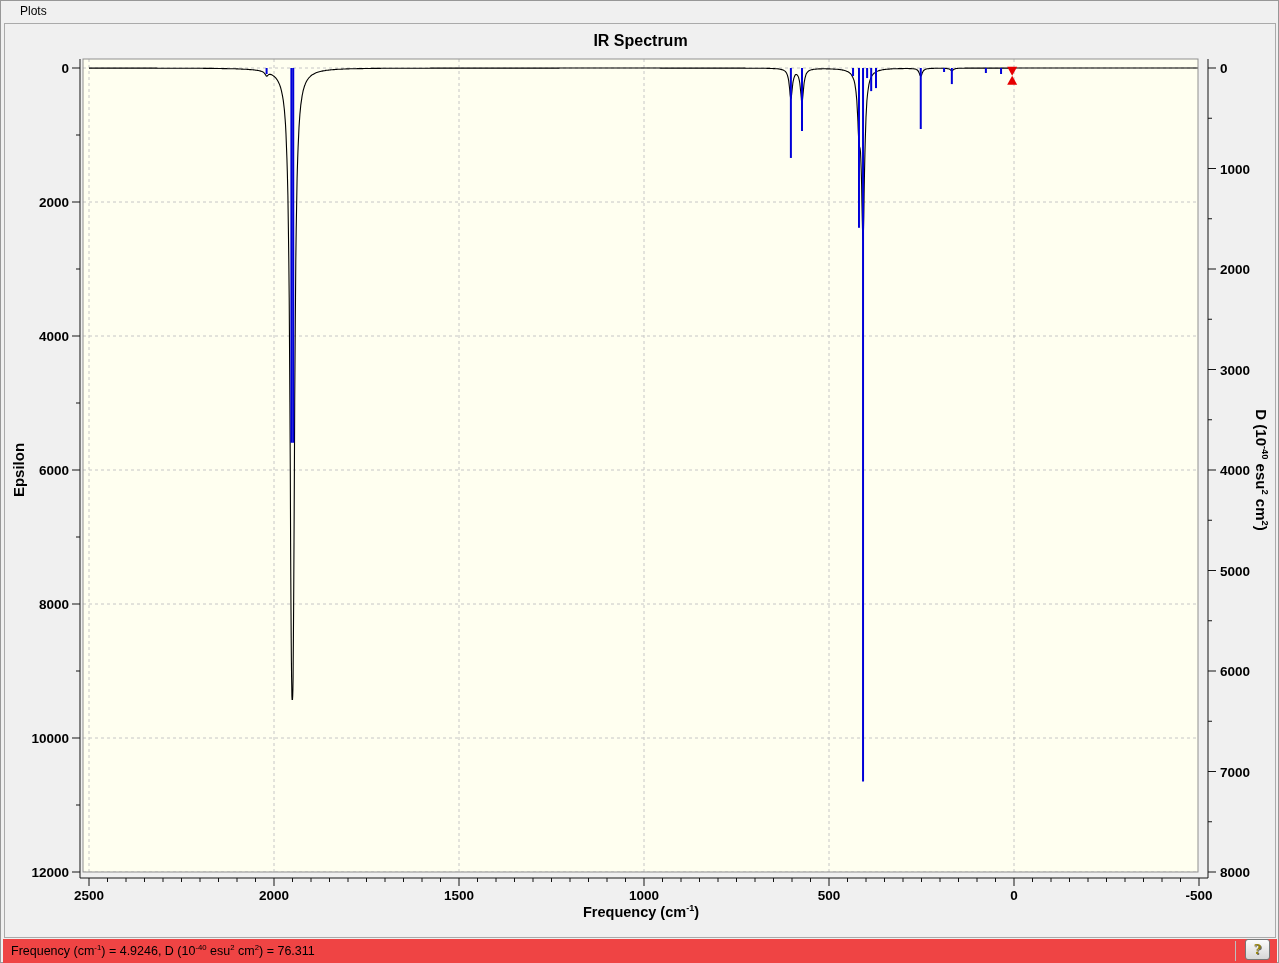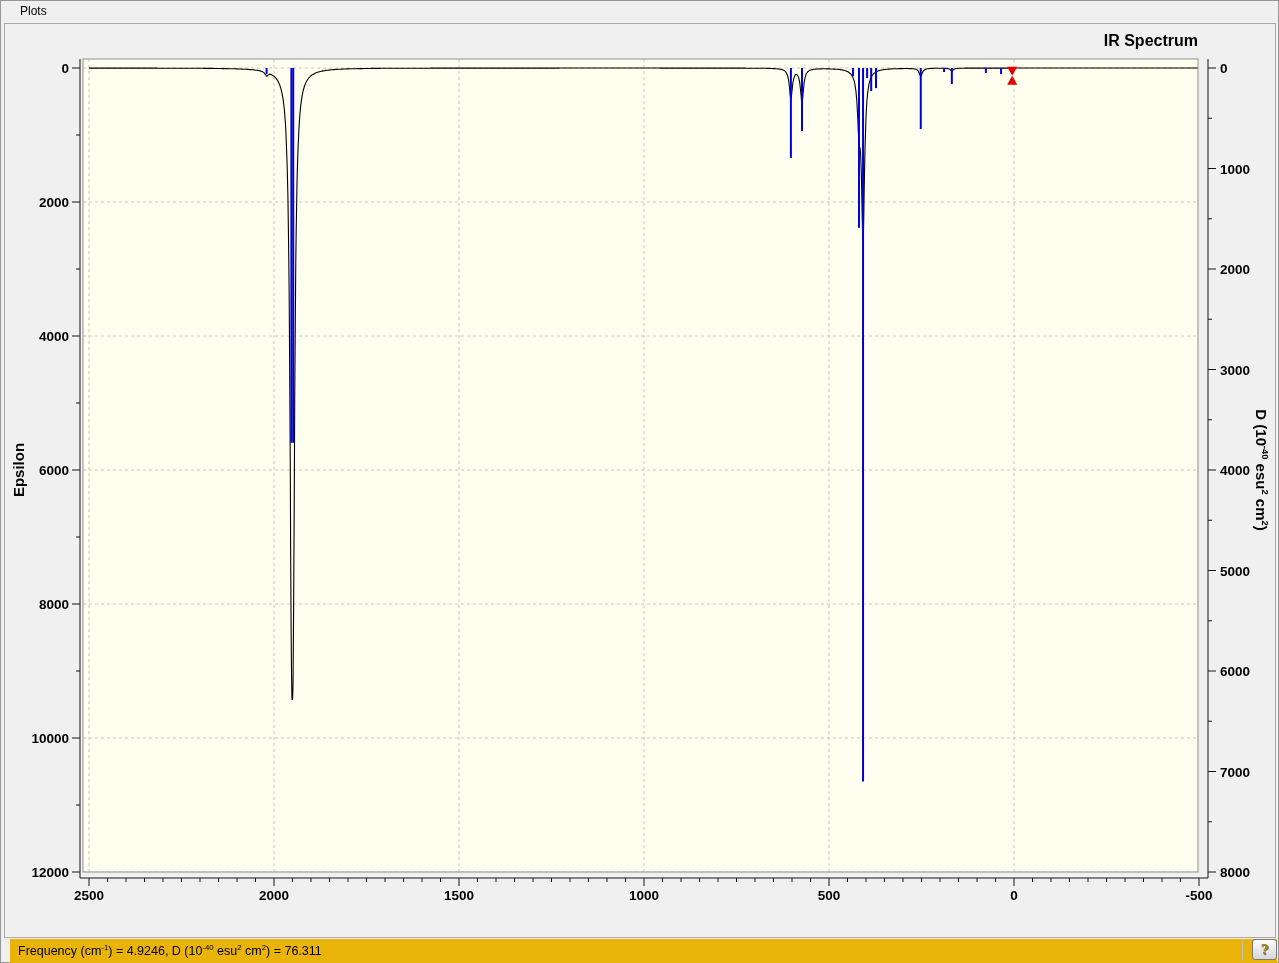--- a/index.html
+++ b/index.html
@@ -1,28 +1,28 @@
 <!DOCTYPE html>
 <html><head>
 <meta charset="utf-8">
 <style>
   html,body{margin:0;padding:0;}
   body{width:1279px;height:963px;background:#f0f0f0;font-family:"Liberation Sans",sans-serif;overflow:hidden;}
   .window{position:absolute;left:0;top:0;width:1279px;height:963px;box-sizing:border-box;border:1px solid #979797;background:#f0f0f0;}
   .window-title{position:absolute;left:19px;top:3px;font-size:12px;color:#000;}
   .groupbox{position:absolute;left:3px;top:22px;width:1272px;height:915px;box-sizing:border-box;border:1px solid #aaaaaa;}
   #plot-svg{position:absolute;left:0;top:0;}
-  .chart-title{position:absolute;left:82px;top:31px;width:1115px;text-align:right;font-size:16px;font-weight:bold;color:#000;}
+  .chart-title{position:absolute;left:82px;top:31px;width:1115px;text-align:center;font-size:16px;font-weight:bold;color:#000;}
   .axis-title{position:absolute;font-size:15px;font-weight:bold;color:#000;white-space:nowrap;}
   #y-left-title{left:-80px;top:458px;width:200px;height:22px;text-align:center;transform:rotate(-90deg);}
   #y-right-title{left:1128px;top:458px;width:260px;height:22px;text-align:center;transform:rotate(90deg);}
   #x-title{left:440px;top:902px;width:400px;text-align:center;font-size:14.5px;}
   sup{font-size:0.62em;}
   .tick-label{font-family:"Liberation Sans",sans-serif;font-size:13.5px;font-weight:bold;fill:#000;}
-  .statusbar{position:absolute;left:9px;right:1px;top:938px;height:24px;background:#eab308;}
+  .statusbar{position:absolute;left:2px;right:1px;top:938px;height:24px;background:#ef4444;}
   #status-text{position:absolute;left:8px;top:4px;font-size:12.5px;color:#000;white-space:nowrap;}
   .sep{position:absolute;left:1232px;top:2px;width:1px;height:20px;background:#bdbdbd;}
   .help-btn{position:absolute;left:1242px;top:0px;width:25px;height:21px;box-sizing:border-box;
     border:1px solid #777;border-radius:3px;background:linear-gradient(#fbfbfb,#d7d7d7);
     font-family:"DejaVu Serif",serif;font-size:13px;font-weight:bold;color:#96820a;
     text-shadow:1px 1px 0 #6b6b6b;padding:0;line-height:17px;cursor:pointer;}
 </style>
 </head>
 <body>
 
@@ -196,19 +196,20 @@
         <text x="643" y="899" text-anchor="middle" class="tick-label">1000</text>
         <text x="828" y="899" text-anchor="middle" class="tick-label">500</text>
         <text x="1013" y="899" text-anchor="middle" class="tick-label">0</text>
         <text x="1198" y="899" text-anchor="middle" class="tick-label">-500</text>
       </g>
     </svg>
 
   <div class="chart-title">IR Spectrum</div>
   <div id="y-left-title" class="axis-title">Epsilon</div>
   <div id="y-right-title" class="axis-title"><span>D (10</span><sup>-40</sup><span> esu</span><sup>2</sup><span> cm</span><sup>2</sup><span>)</span></div>
+  <div id="x-title" class="axis-title"><span>Frequency (cm</span><sup>-1</sup><span>)</span></div>
 
   <div class="statusbar">
     <div id="status-text"><span>Frequency (cm</span><sup>-1</sup><span>) = 4.9246, D (10</span><sup>-40</sup><span> esu</span><sup>2</sup><span> cm</span><sup>2</sup><span>) = 76.311</span></div>
     <div class="sep"></div>
     <button class="help-btn"><span>?</span></button>
   </div>
 </div>
 
 </body></html>

